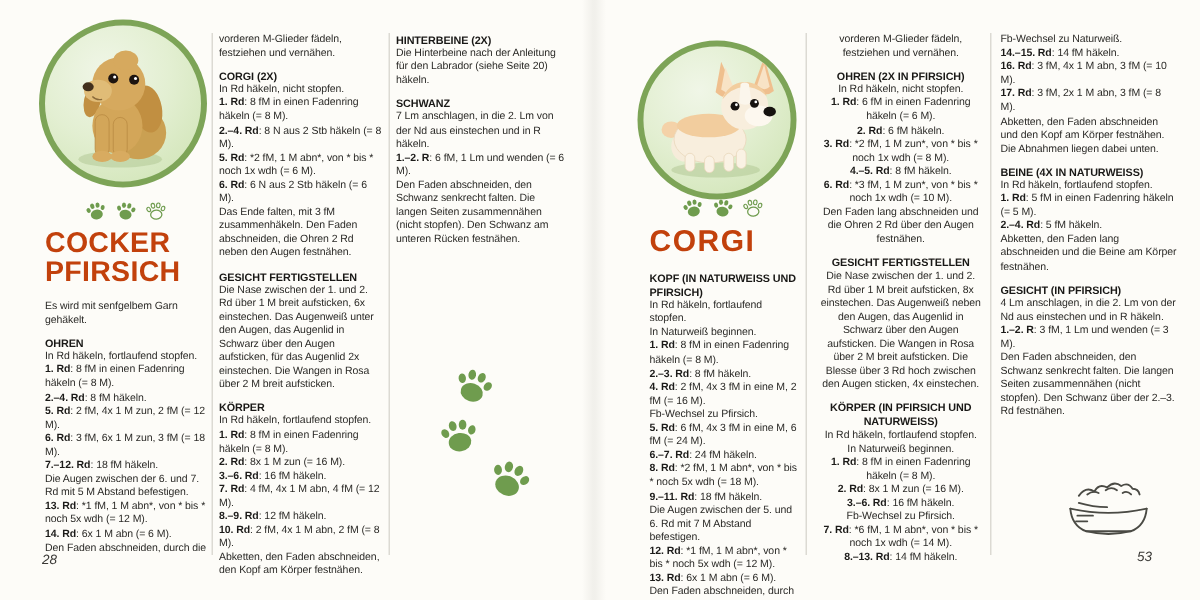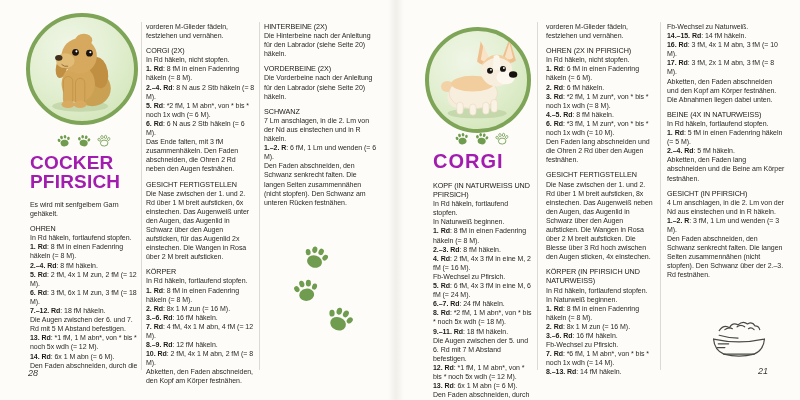--- a/index.html
+++ b/index.html
@@ -25,27 +25,27 @@
     background:radial-gradient(circle at 38% 30%, #f0f6e7 0%, #e3efd2 45%, #d5e7bd 80%, #cbe0ae 100%);
     box-sizing:border-box;overflow:hidden;
   }
   .photo-circle svg{width:100%;height:100%;display:block;}
   .paw-row{position:absolute;display:flex;gap:4px;align-items:center;color:#6f9c4e;}
   .paw-row svg{width:16px;height:15px;}
   .paw-row svg:nth-child(1){transform:rotate(-12deg);}
   .paw-row svg:nth-child(2){transform:rotate(7deg);}
   .paw-row svg:nth-child(3){transform:rotate(-4deg);}
   .title{
-    position:absolute;font-weight:bold;color:#a21caf;
+    position:absolute;font-weight:bold;color:#c2410c;
     font-size:19px;line-height:19px;letter-spacing:0.2px;
   }
   .title-right{font-size:20px;letter-spacing:1px;}
   .col{position:absolute;font-size:7px;line-height:9.1px;letter-spacing:-0.05px;}
   .section{margin-bottom:6px;}
-  .sec-heading{font-weight:normal;color:#191816;font-size:7.2px;}
+  .sec-heading{font-weight:bold;color:#191816;font-size:7.2px;}
   .line b{font-weight:bold;color:#1c1b19;}
   .rule{position:absolute;top:22px;height:348px;width:1px;background:#dcdad3;}
   .pagenum{position:absolute;font-size:9px;color:#3a3936;font-style:italic;}
   .paw-trail svg{position:absolute;color:#6f9c4e;}
   .bowl{position:absolute;color:#4a4a44;}
   .hidden-defs{position:absolute;width:0;height:0;overflow:hidden;}
 </style>
 </head>
 <body>
 
@@ -156,24 +156,20 @@
           <div class="line"><b>7. Rd</b><span>: 4 fM, 4x 1 M abn, 4 fM (= 12 M).</span></div>
           <div class="line"><b>8.–9. Rd</b><span>: 12 fM häkeln.</span></div>
           <div class="line"><b>10. Rd</b><span>: 2 fM, 4x 1 M abn, 2 fM (= 8 M).</span></div>
           <div class="line"><span>Abketten, den Faden abschneiden, den Kopf am Körper festnähen.</span></div>
         </div>
       </div>
     <div class="col" style="left:264px;top:22px;width:113px;">
         <div class="section">
           <div class="sec-heading">HINTERBEINE (2X)</div>
           <div class="line"><span>Die Hinterbeine nach der Anleitung für den Labrador (siehe Seite 20) häkeln.</span></div>
-        </div>
-        <div class="section">
-          <div class="sec-heading">VORDERBEINE (2X)</div>
-          <div class="line"><span>Die Vorderbeine nach der Anleitung für den Labrador (siehe Seite 20) häkeln.</span></div>
         </div>
         <div class="section">
           <div class="sec-heading">SCHWANZ</div>
           <div class="line"><span>7 Lm anschlagen, in die 2. Lm von der Nd aus einstechen und in R häkeln.</span></div>
           <div class="line"><b>1.–2. R</b><span>: 6 fM, 1 Lm und wenden (= 6 M).</span></div>
           <div class="line"><span>Den Faden abschneiden, den Schwanz senkrecht falten. Die langen Seiten zusammennähen (nicht stopfen). Den Schwanz am unteren Rücken festnähen.</span></div>
         </div>
       </div>
 
     <div class="rule" style="left:141px;"></div>
@@ -251,21 +247,21 @@
           <div class="line"><b>5. Rd</b><span>: 6 fM, 4x 3 fM in eine M, 6 fM (= 24 M).</span></div>
           <div class="line"><b>6.–7. Rd</b><span>: 24 fM häkeln.</span></div>
           <div class="line"><b>8. Rd</b><span>: *2 fM, 1 M abn*, von * bis * noch 5x wdh (= 18 M).</span></div>
           <div class="line"><b>9.–11. Rd</b><span>: 18 fM häkeln.</span></div>
           <div class="line"><span>Die Augen zwischen der 5. und 6. Rd mit 7 M Abstand befestigen.</span></div>
           <div class="line"><b>12. Rd</b><span>: *1 fM, 1 M abn*, von * bis * noch 5x wdh (= 12 M).</span></div>
           <div class="line"><b>13. Rd</b><span>: 6x 1 M abn (= 6 M).</span></div>
           <div class="line"><span>Den Faden abschneiden, durch die</span></div>
         </div>
       </div>
-    <div class="col" style="left:150px;top:22px;width:109px;">
+    <div class="col" style="left:150px;top:22px;width:109px;text-align:center;">
         <div class="section">
           <div class="line"><span>vorderen M-Glieder fädeln, festziehen und vernähen.</span></div>
         </div>
         <div class="section">
           <div class="sec-heading">OHREN (2X IN PFIRSICH)</div>
           <div class="line"><span>In Rd häkeln, nicht stopfen.</span></div>
           <div class="line"><b>1. Rd</b><span>: 6 fM in einen Fadenring häkeln (= 6 M).</span></div>
           <div class="line"><b>2. Rd</b><span>: 6 fM häkeln.</span></div>
           <div class="line"><b>3. Rd</b><span>: *2 fM, 1 M zun*, von * bis * noch 1x wdh (= 8 M).</span></div>
           <div class="line"><b>4.–5. Rd</b><span>: 8 fM häkeln.</span></div>
@@ -322,17 +318,17 @@
         <path d="M14,13 q5,-7 11,-3 q3,-6 9,-3 q5,-5 10,-1 q5,-3 8,2 q4,0 5,4"></path>
         <path d="M20,12 q4,-3 8,-1"></path>
         <path d="M33,9 q4,-3 8,0"></path>
         <path d="M45,11 q3,-2 6,1"></path>
         <path d="M13,27 h11"></path>
         <path d="M12,31 h8"></path>
         <path d="M14,18 q10,3 20,3"></path>
       </svg>
     </div>
 
-    <div class="pagenum" style="left:362px;top:366px;">21</div>
+    <div class="pagenum" style="left:362px;top:366px;">53</div>
   </div>
 
   <div class="gutter"></div>
 </div>
 
 </body></html>

